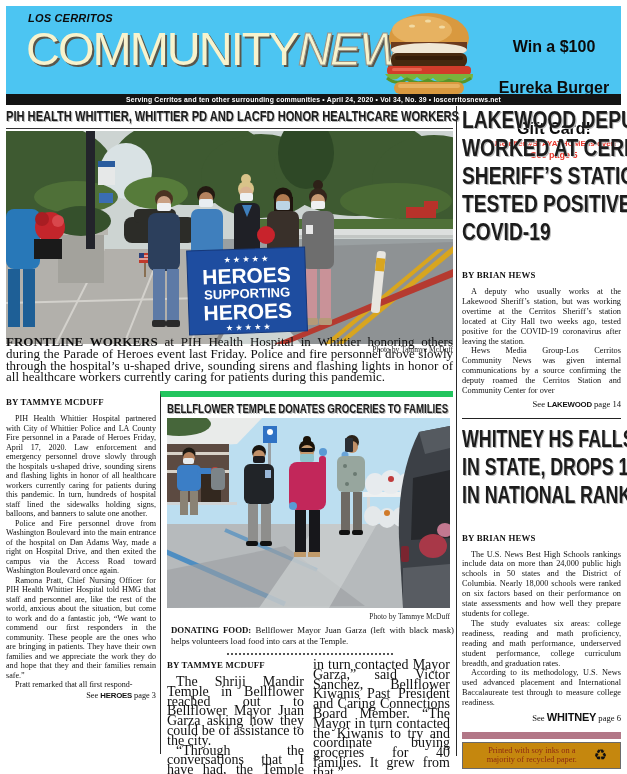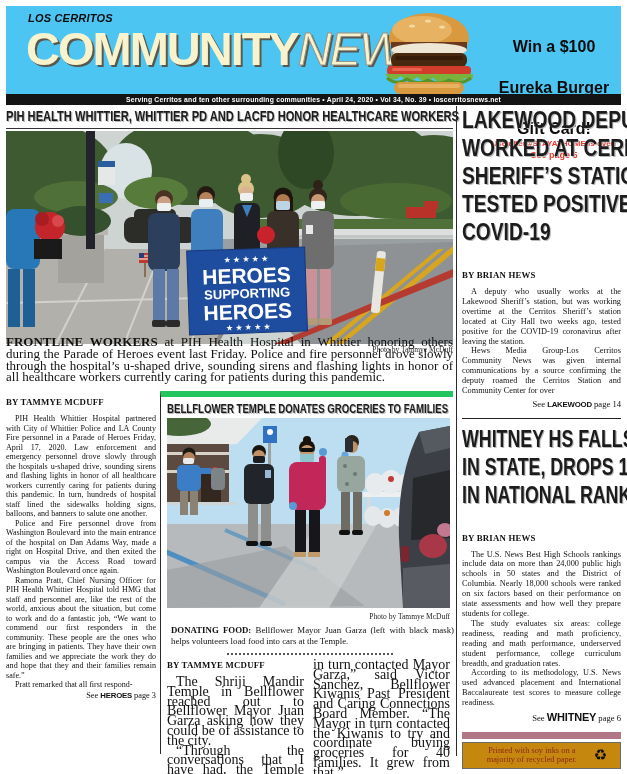--- a/index.html
+++ b/index.html
@@ -5,21 +5,21 @@
   html,body{margin:0;padding:0;background:#e9e9e9;}
   .page{position:relative;width:627px;height:774px;background:#ffffff;margin:0 auto;overflow:hidden;
         font-family:"Liberation Serif", serif;color:#111;}
   
   .masthead{position:absolute;left:6px;top:6px;right:6px;height:88px;background:#4cc5f2;}
   .kicker{position:absolute;left:22px;top:6px;font-family:"Liberation Sans",sans-serif;
           font-style:italic;font-weight:bold;font-size:11px;color:#0c0c0c;letter-spacing:.2px;}
   .mtitle{position:absolute;left:20px;top:18px;font-family:"Liberation Sans",sans-serif;
           font-size:47px;line-height:50px;color:#f8f3cd;letter-spacing:-2px;white-space:nowrap;
           text-shadow:2px 2px 0 #5a574c;}
-  .mtitle .t-bold{font-weight:bold;}
+  .mtitle .t-bold{font-weight:normal;}
   .mtitle .t-italic{font-style:italic;font-weight:normal;-webkit-text-stroke:1px #9a9588;}
   .burger{position:absolute;left:372px;top:2px;}
   .promo{position:absolute;left:474px;top:8px;width:148px;text-align:center;
          font-family:"Liberation Sans",sans-serif;}
   .promo .big{font-weight:bold;font-size:16px;line-height:17px;color:#0b0b0b;margin-top:24px;}
   .promo .red1{margin-top:2px;font-weight:bold;font-size:8px;color:#e8392e;}
   .promo .red2{margin-top:2px;font-weight:bold;font-size:9px;color:#e8392e;}
   .dateline{position:absolute;left:6px;top:94px;right:6px;height:11px;background:#141414;
             color:#fff;font-family:"Liberation Sans",sans-serif;font-weight:bold;font-size:6.8px;
             line-height:11px;text-align:center;letter-spacing:.2px;}
@@ -390,21 +390,21 @@
     <h2 class="rc-headline rc-headline2" style="margin:0;">
       <span class="cond c74">
         <span style="display:block">WHITNEY HS FALLS FROM TOP</span>
         <span style="display:block">IN STATE,  DROPS 16 SPOTS</span>
         <span style="display:block">IN NATIONAL RANKINGS</span>
       </span>
     </h2>
     <p class="byline">BY BRIAN HEWS</p>
     <p class="graf">The U.S. News Best High Schools rankings include data on more than 24,000 public high schools in 50 states and the District of Columbia. Nearly 18,000 schools were ranked on six factors based on their performance on state assessments and how well they prepare students for college.</p>
     <p class="graf">The study evaluates six areas: college readiness, reading and math proficiency, reading and math performance, underserved student performance, college curriculum breadth, and graduation rates.</p>
-    <p class="graf">According to its methodology, U.S. News used advanced placement and International Baccalaureate test scores to measure college readiness.</p>
+    <p class="graf">According to its methodology, U.S. News used advanced placement and International Baccalaureate test through to measure college readiness.</p>
     <p class="jump jump-big">
       <span>See</span>
       <b>WHITNEY</b>
       <span>page 6</span>
     </p>
 
     <div class="mauve"></div>
     <div class="soybanner">
       <span class="soytext">Printed with soy inks on a majority of recycled paper.</span>
       <span class="recycle">♻</span>

